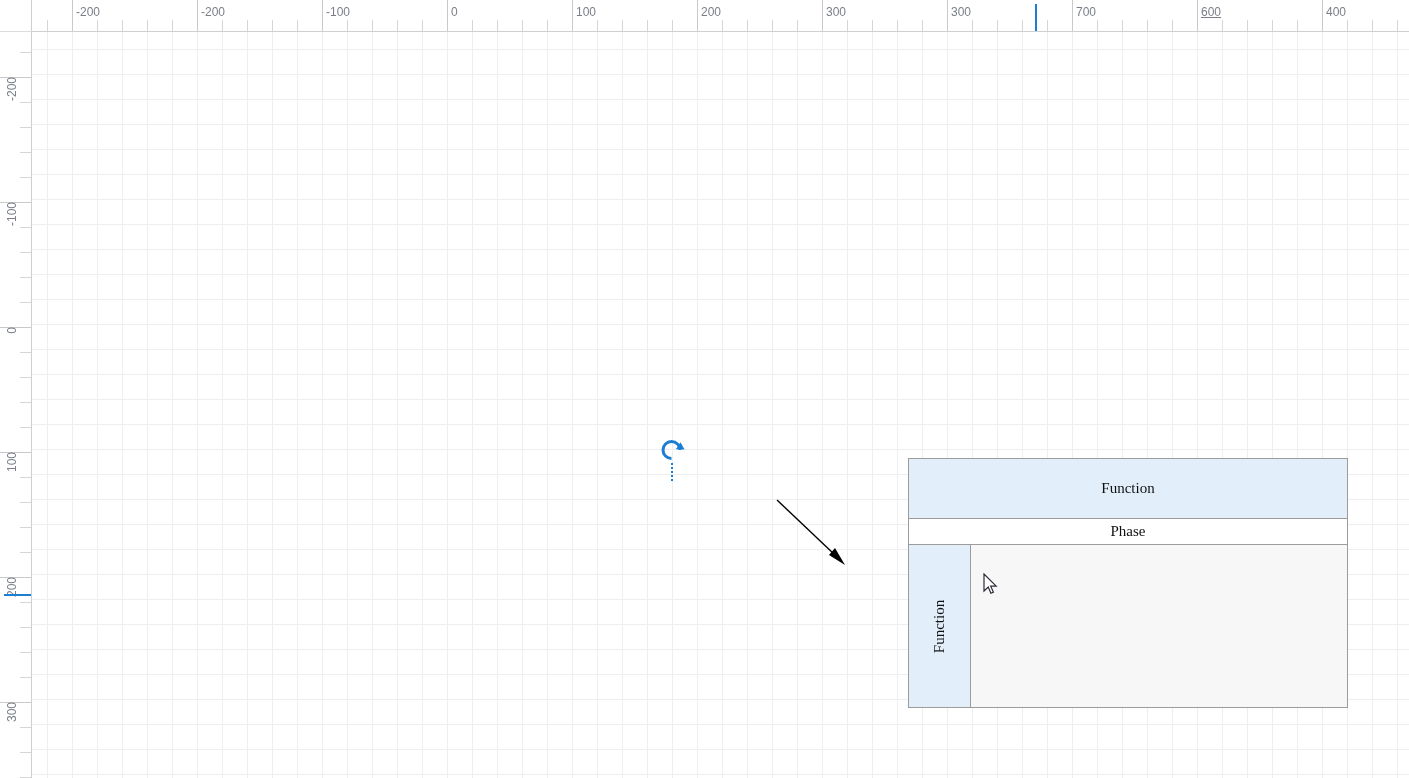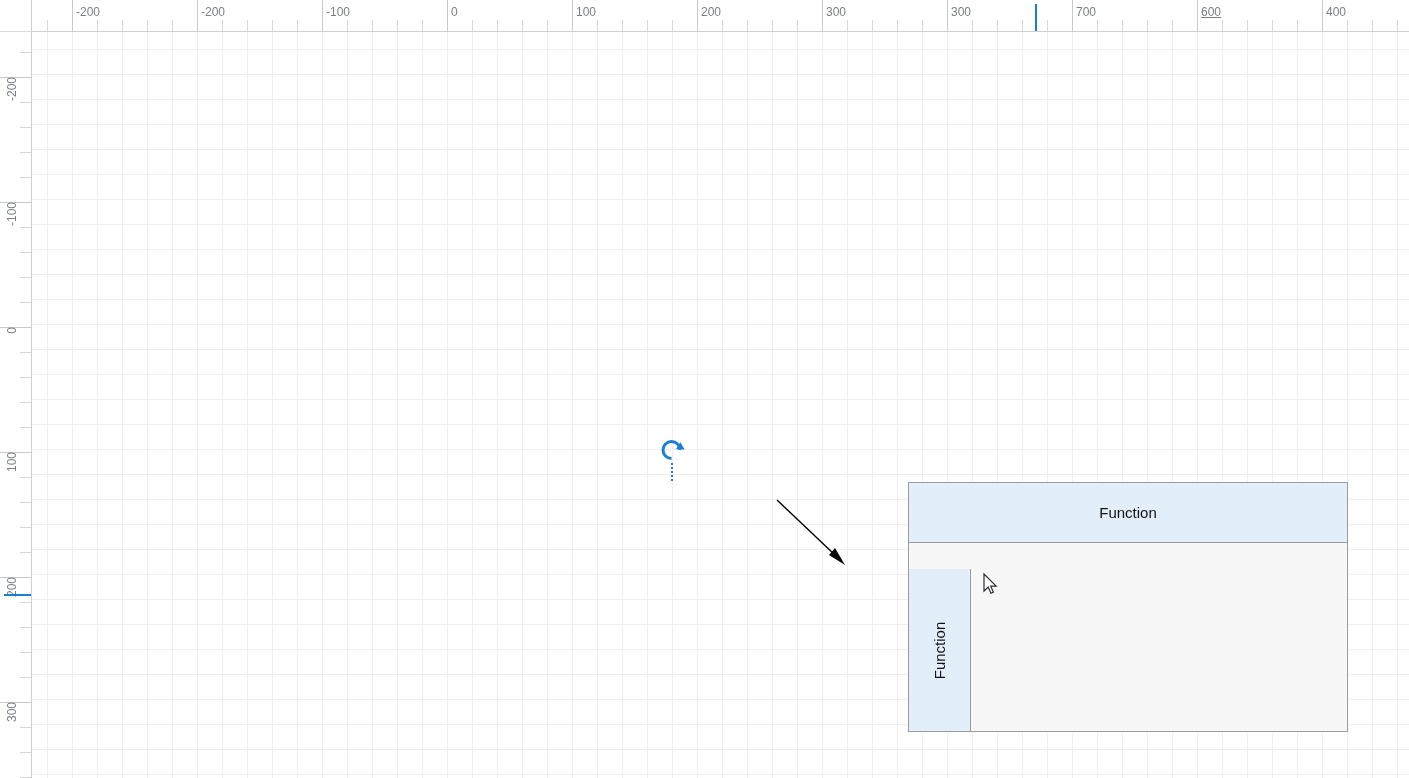--- a/index.html
+++ b/index.html
@@ -195,26 +195,27 @@
   .connector {
     position: absolute;
     left: 735px; top: 455px;
     width: 90px; height: 90px;
     z-index: 20;
   }
 
   
   .pool {
     position: absolute;
-    left: 876px; top: 450px;
+    left: 876px; top: 426px;
     width: 440px; height: 250px;
     border: 1px solid #9c9c9c;
     box-sizing: border-box;
     background: #f7f7f7;
     z-index: 21;
+    font-family: Liberation Serif, serif;
   }
   .pool-title {
     position: absolute;
     left: 0; top: 0;
     width: 438px; height: 60px;
     background: #e2effb;
     border-bottom: 1px solid #9c9c9c;
     box-sizing: border-box;
     display: flex;
     align-items: center;
@@ -394,20 +395,21 @@
 
   <div class="canvas">
 
     <svg class="connector" width="90" height="90" viewBox="0 0 90 90">
       <line x1="10" y1="13" x2="68" y2="68" stroke="#000000" stroke-width="1.4"></line>
       <polygon points="78,78 62,68 68,61" fill="#000000"></polygon>
     </svg>
 
     <div class="pool">
       <div class="pool-title">Function</div>
+      <div class="pool-phase">Phase</div>
       <div class="pool-body">
         <div class="lane-header">
           <span>Function</span>
         </div>
         <div class="lane-body"></div>
       </div>
     </div>
 
     <div class="rotate-stem"></div>
     <svg class="rotate-handle" width="28" height="26" viewBox="0 0 28 26">

